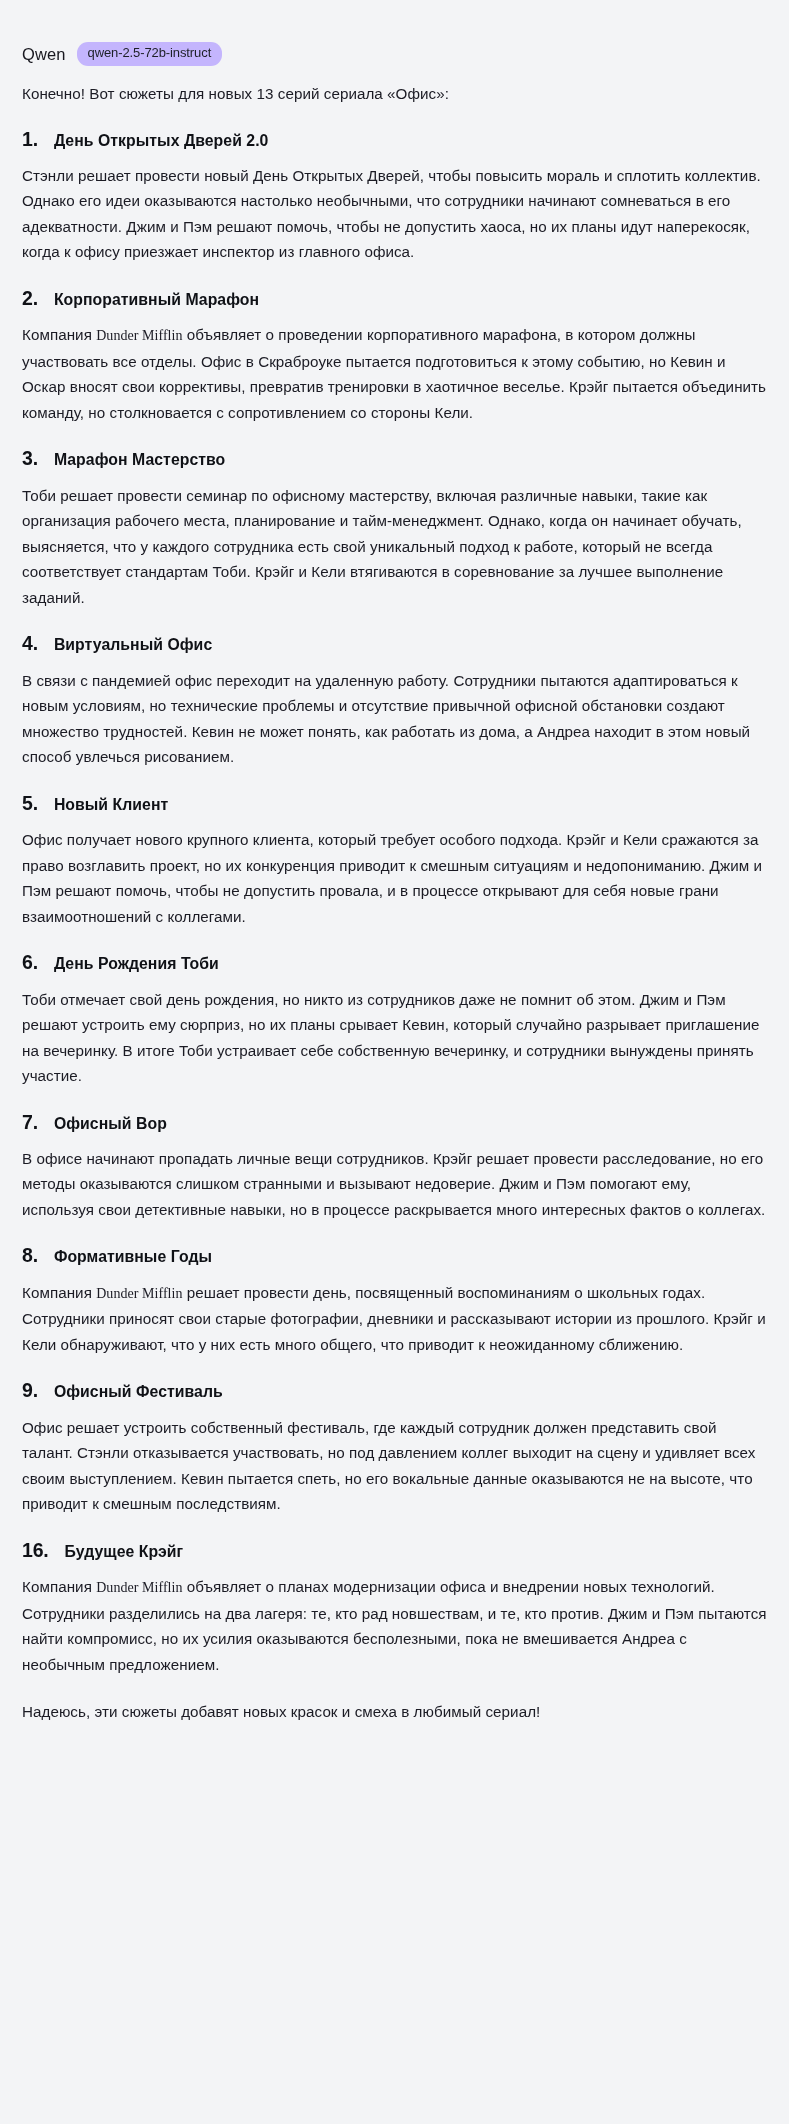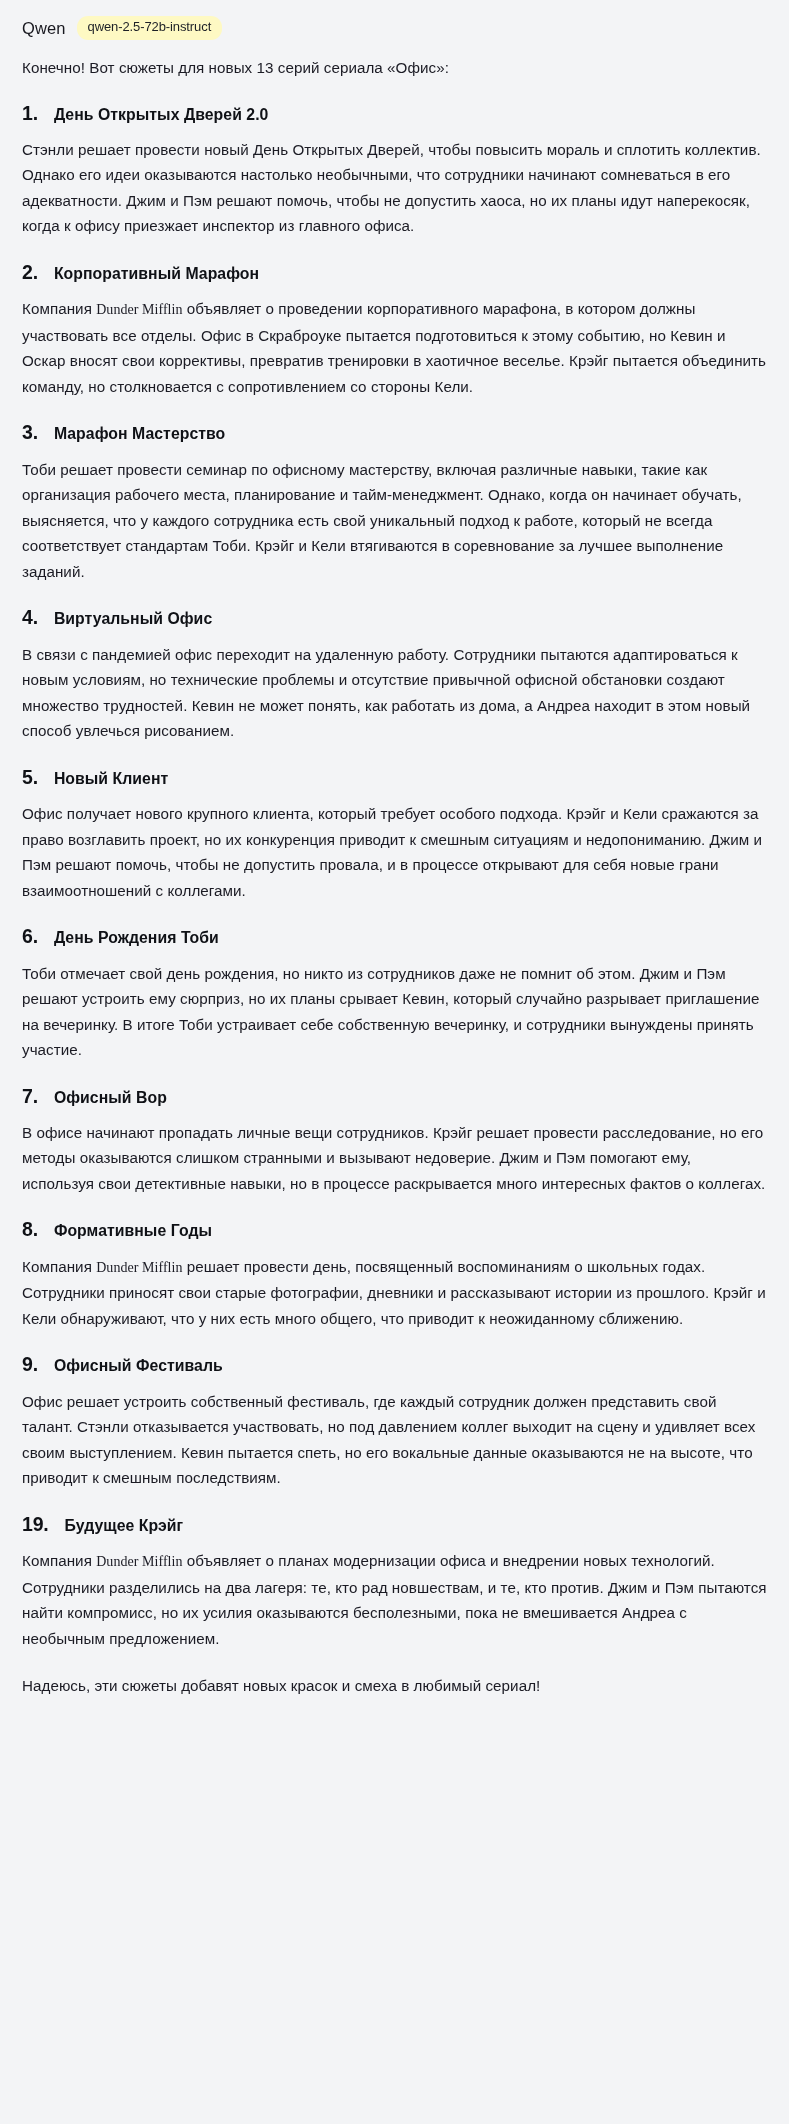--- a/index.html
+++ b/index.html
@@ -10,41 +10,41 @@
     width: 789px;
     min-height: 2124px;
     background: #f3f4f6;
     font-family: "Liberation Sans", "DejaVu Sans", sans-serif;
     color: #18181f;
     -webkit-font-smoothing: antialiased;
   }
   .page {
     width: 789px;
     box-sizing: border-box;
-    padding: 16px 22px 20px 22px;
+    padding: 42px 22px 20px 22px;
   }
   
   .msg-header {
     display: flex;
     align-items: center;
     gap: 11px;
     margin-bottom: 15px;
     height: 24px;
   }
   .assistant-name {
     font-size: 16.5px;
     font-weight: 400;
     color: #18181f;
     letter-spacing: 0.1px;
     line-height: 1;
   }
   .model-badge {
     display: inline-flex;
     align-items: center;
-    background: #fef9c3;
+    background: #c4b5fd;
     color: #1d2026;
     border-radius: 11px;
     padding: 4px 11px 5px 11px;
     font-size: 13px;
     font-weight: 400;
     line-height: 1.1;
     letter-spacing: -0.1px;
     white-space: nowrap;
   }
   
@@ -135,20 +135,20 @@
       </div>
       <div class="section">
         <div class="section-heading"><span class="sec-num">8.</span><span class="sec-title">Формативные Годы</span></div>
         <p class="para">Компания <span class="latin">Dunder Mifflin</span> решает провести день, посвященный воспоминаниям о школьных годах. Сотрудники приносят свои старые фотографии, дневники и рассказывают истории из прошлого. Крэйг и Кели обнаруживают, что у них есть много общего, что приводит к неожиданному сближению.</p>
       </div>
       <div class="section">
         <div class="section-heading"><span class="sec-num">9.</span><span class="sec-title">Офисный Фестиваль</span></div>
         <p class="para">Офис решает устроить собственный фестиваль, где каждый сотрудник должен представить свой талант. Стэнли отказывается участвовать, но под давлением коллег выходит на сцену и удивляет всех своим выступлением. Кевин пытается спеть, но его вокальные данные оказываются не на высоте, что приводит к смешным последствиям.</p>
       </div>
       <div class="section">
-        <div class="section-heading"><span class="sec-num">19.</span><span class="sec-title">Будущее Крэйг</span></div>
+        <div class="section-heading"><span class="sec-num">16.</span><span class="sec-title">Будущее Крэйг</span></div>
         <p class="para">Компания <span class="latin">Dunder Mifflin</span> объявляет о планах модернизации офиса и внедрении новых технологий. Сотрудники разделились на два лагеря: те, кто рад новшествам, и те, кто против. Джим и Пэм пытаются найти компромисс, но их усилия оказываются бесполезными, пока не вмешивается Андреа с необычным предложением.</p>
       </div>
     </div>
 
   <p class="outro">Надеюсь, эти сюжеты добавят новых красок и смеха в любимый сериал!</p>
 
 </div>
 
 </body></html>

